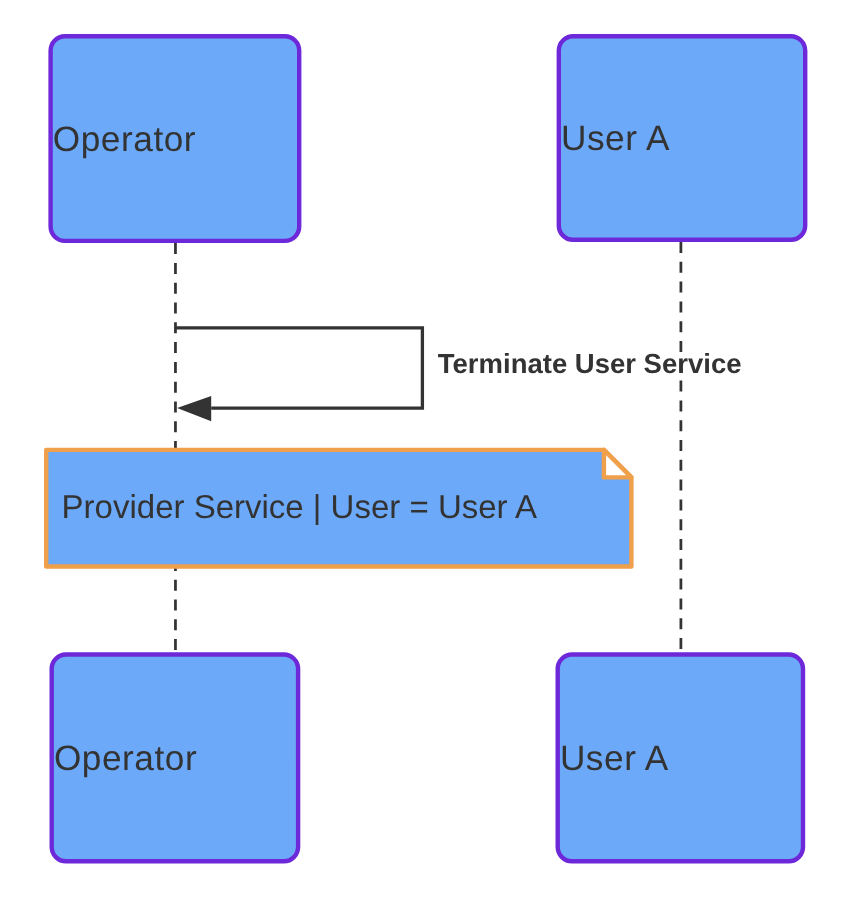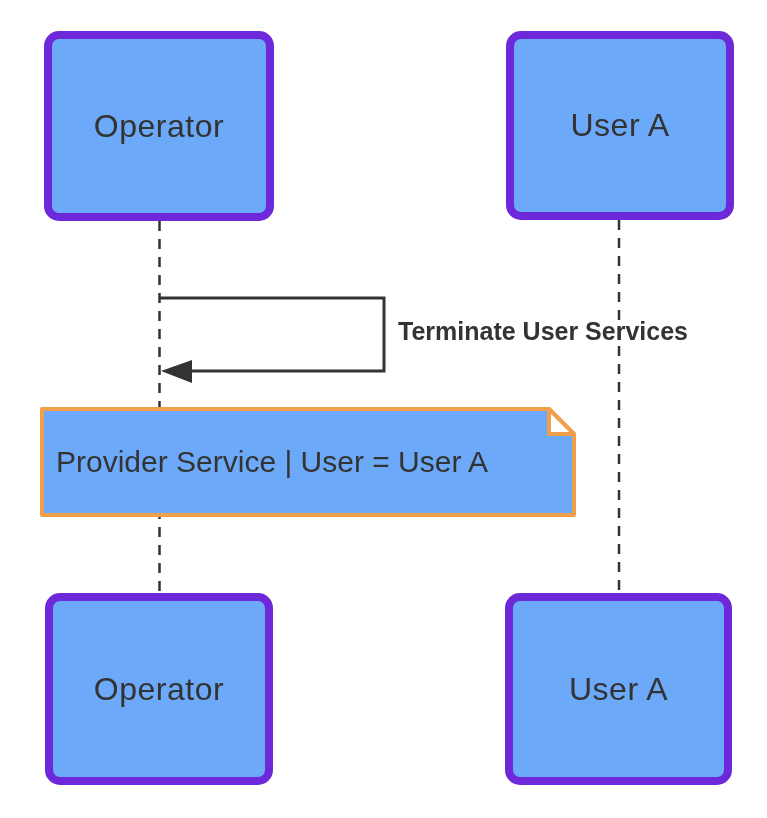--- a/index.html
+++ b/index.html
@@ -19,25 +19,24 @@
     position: absolute;
     left: 0;
     top: 0;
     width: 767px;
     height: 818px;
   }
   .actor-box {
     position: absolute;
     box-sizing: border-box;
     background: #6CA9F8;
-    border: 8px solid #6d28d9;
+    border: 4px solid #6d28d9;
     border-radius: 15px;
     display: flex;
     align-items: center;
-    justify-content: center;
     font-size: 32px;
     color: #333333;
     letter-spacing: 0.5px;
   }
   .actor-top-left    { left: 44px;  top: 31px;  width: 230px; height: 190px; }
   .actor-top-right   { left: 506px; top: 31px;  width: 228px; height: 189px; }
   .actor-bottom-left { left: 45px;  top: 593px; width: 228px; height: 192px; }
   .actor-bottom-right{ left: 505px; top: 593px; width: 227px; height: 192px; }
 
   .message-label {
@@ -88,17 +87,17 @@
   <div class="actor-box actor-top-right">
     <span>User A</span>
   </div>
   <div class="actor-box actor-bottom-left">
     <span>Operator</span>
   </div>
   <div class="actor-box actor-bottom-right">
     <span>User A</span>
   </div>
 
-  <div class="message-label">Terminate User Services</div>
+  <div class="message-label">Terminate User Service</div>
 
   <div class="note-text">Provider Service | User = User A</div>
 
 </div>
 
 </body></html>

